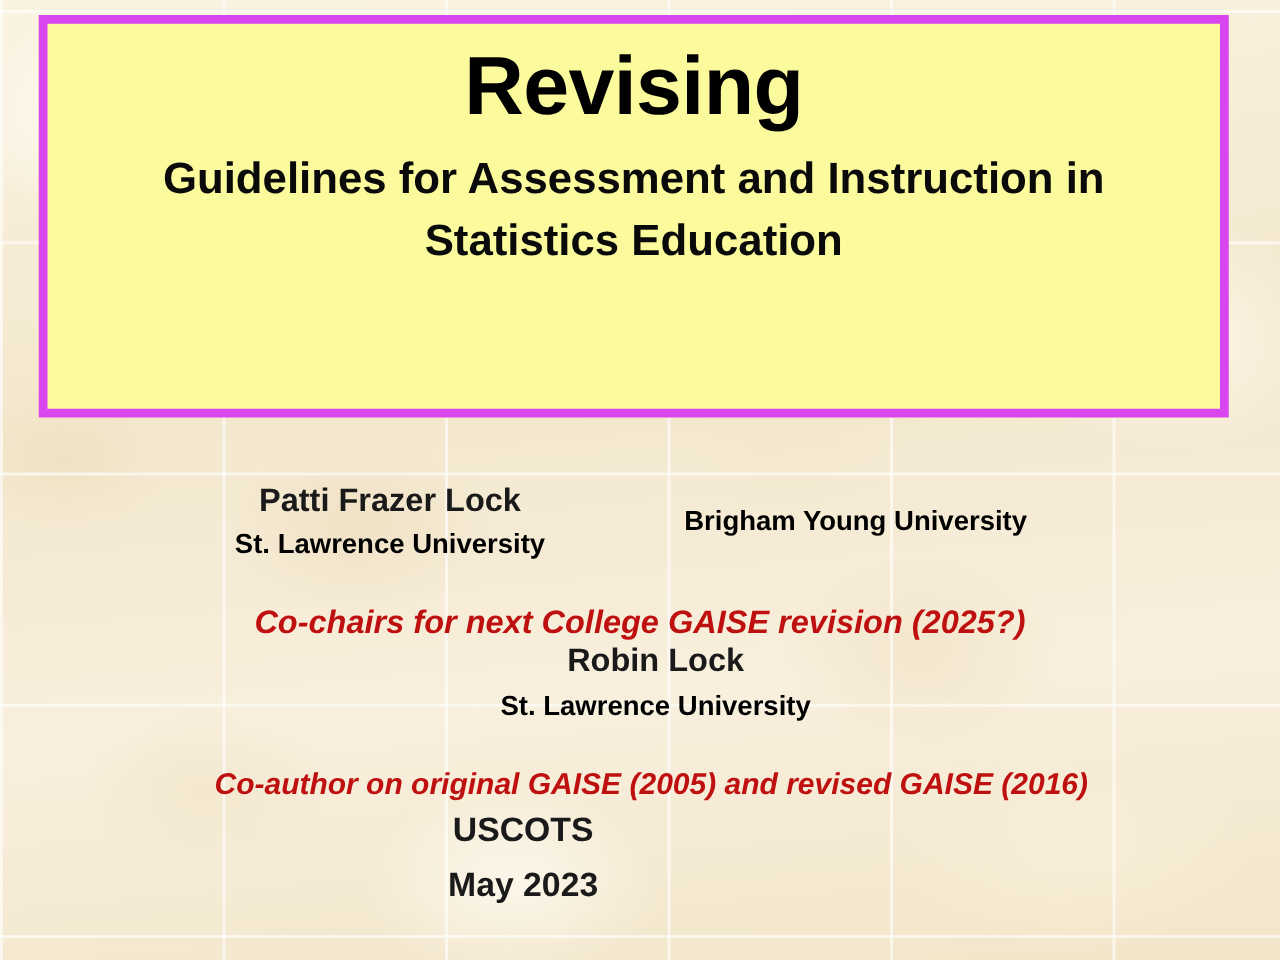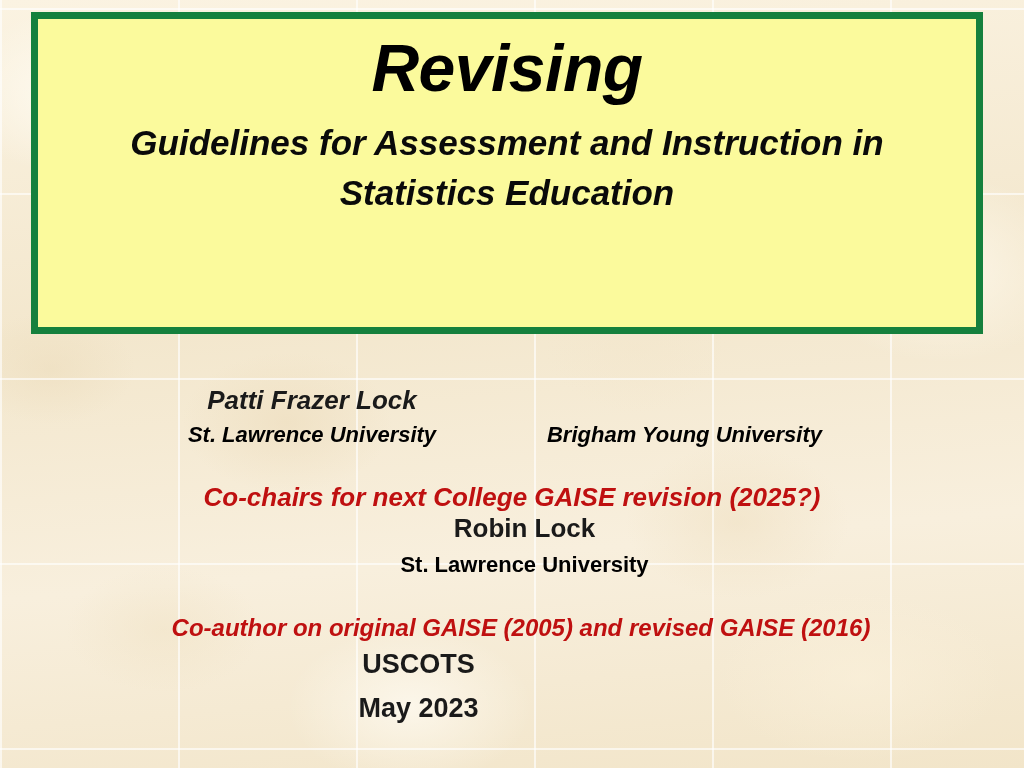--- a/index.html
+++ b/index.html
@@ -55,28 +55,27 @@
   }
 
   
   #title-box {
     position: absolute;
     left: 31px;
     top: 12px;
     width: 952px;
     height: 322px;
     background: #fbfa9c;
-    border: 7px solid #15803d;
+    border: 7px solid #d946ef;
     box-sizing: border-box;
     display: flex;
     flex-direction: column;
     align-items: center;
     justify-content: flex-start;
     padding-top: 6px;
-    font-style: italic;
   }
 
   .title-main {
     font-family: "Liberation Sans", sans-serif;
     font-weight: bold;
     font-size: 66px;
     line-height: 1.32;
     color: #000000;
     text-align: center;
     letter-spacing: -.5px;
@@ -99,23 +98,22 @@
     position: absolute;
     left: 0;
     top: 382px;
     width: 1024px;
     text-align: center;
   }
 
   .author-columns {
     display: flex;
     justify-content: center;
-    align-items: flex-end;
+    align-items: center;
     gap: 0;
-    font-style: italic;
   }
   .author-col {
     display: flex;
     flex-direction: column;
     align-items: center;
   }
   .author-col-left  { width: 345px; }
   .author-col-right { width: 400px; }
 
   .person-name {

